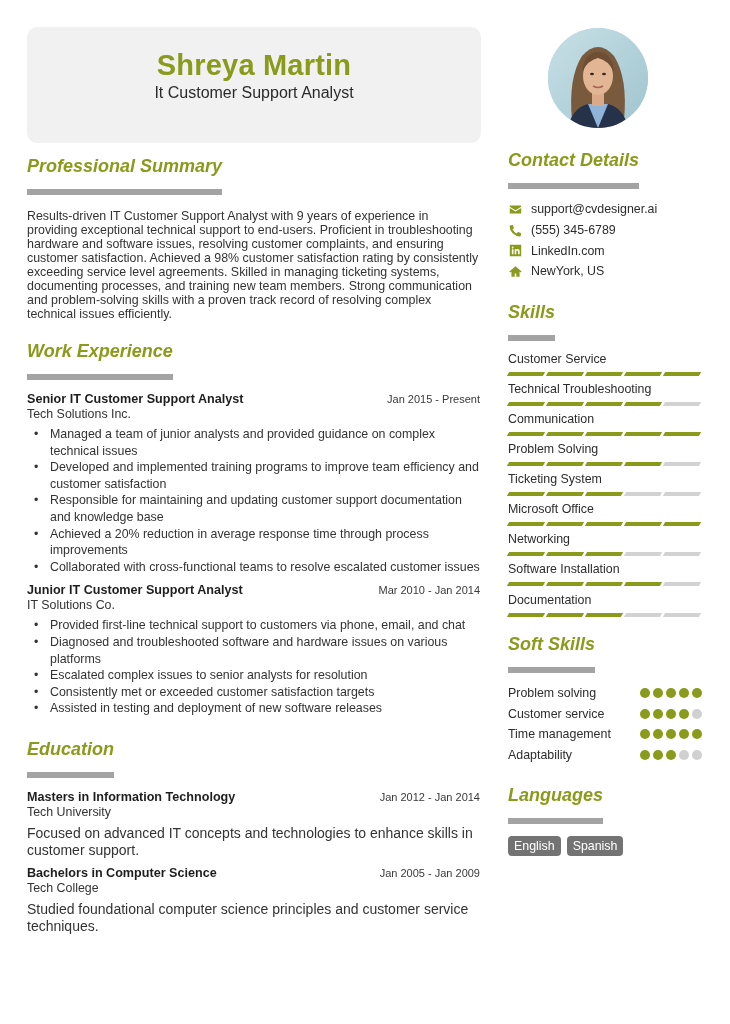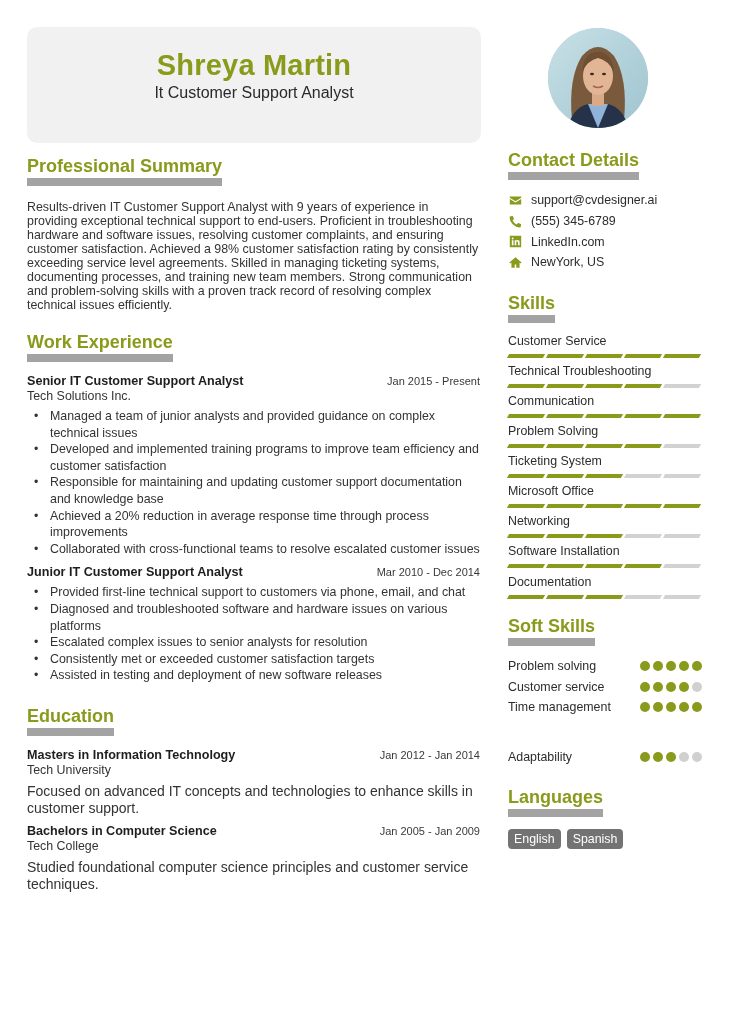--- a/index.html
+++ b/index.html
@@ -16,21 +16,21 @@
   .photo {
     position: absolute; left: 548px; top: 28px; width: 100px; height: 100px; border-radius: 50%;
     overflow: hidden; background: #b6d3da;
   }
 
   .left { position: absolute; left: 27px; top: 156px; width: 453px; }
   .right { position: absolute; left: 508px; top: 150px; width: 194px; }
 
   .section-title {
     display: inline-block; font-size: 18px; font-weight: bold; color: #8a9a1b;
-    padding-bottom: 1px; border-bottom: 8px solid #a3a3a3; margin-bottom: 8px;
+    padding-bottom: 12px; border-bottom: 6px solid #a3a3a3; margin-bottom: 8px; font-style: italic;
   }
   .para { font-size: 12.4px; line-height: 14px; color: #333; }
 
   .job { margin-top: 4px; }
   .job-head { display: flex; justify-content: space-between; align-items: baseline; }
   .job-title { font-size: 12.6px; font-weight: bold; color: #1e1e1e; }
   .job-date { font-size: 11px; color: #3a3a3a; }
   .job-org { font-size: 12.4px; color: #333; margin-top: 1px; }
   ul.bullets { list-style: none; margin-top: 5px; margin-left: 23px; }
   ul.bullets li { font-size: 12.4px; line-height: 16.6px; color: #333; position: relative; padding-left: 0; }
@@ -106,22 +106,23 @@
         <li>Developed and implemented training programs to improve team efficiency and customer satisfaction</li>
         <li>Responsible for maintaining and updating customer support documentation and knowledge base</li>
         <li>Achieved a 20% reduction in average response time through process improvements</li>
         <li>Collaborated with cross-functional teams to resolve escalated customer issues</li>
       </ul>
     </div>
 
     <div class="job" style="margin-top:8px;">
       <div class="job-head">
         <span class="job-title">Junior IT Customer Support Analyst</span>
-        <span class="job-date">Mar 2010 - Dec 2014</span>
-      </div>
+        <span class="job-date">Mar 2010 - Jan 2014</span>
+      </div>
+      <div class="job-org">IT Solutions Co.</div>
       <ul class="bullets">
         <li>Provided first-line technical support to customers via phone, email, and chat</li>
         <li>Diagnosed and troubleshooted software and hardware issues on various platforms</li>
         <li>Escalated complex issues to senior analysts for resolution</li>
         <li>Consistently met or exceeded customer satisfaction targets</li>
         <li>Assisted in testing and deployment of new software releases</li>
       </ul>
     </div>
   </section>
 
@@ -310,21 +311,21 @@
         <div class="soft-row">
           <span>Time management</span>
           <span class="dots">
             <span class="dot on"></span>
             <span class="dot on"></span>
             <span class="dot on"></span>
             <span class="dot on"></span>
             <span class="dot on"></span>
           </span>
         </div>
-        <div class="soft-row" style="margin-top: 29px;">
+        <div class="soft-row" style="margin-top: 0;">
           <span>Adaptability</span>
           <span class="dots">
             <span class="dot on"></span>
             <span class="dot on"></span>
             <span class="dot on"></span>
             <span class="dot"></span>
             <span class="dot"></span>
           </span>
         </div>
       </div>

